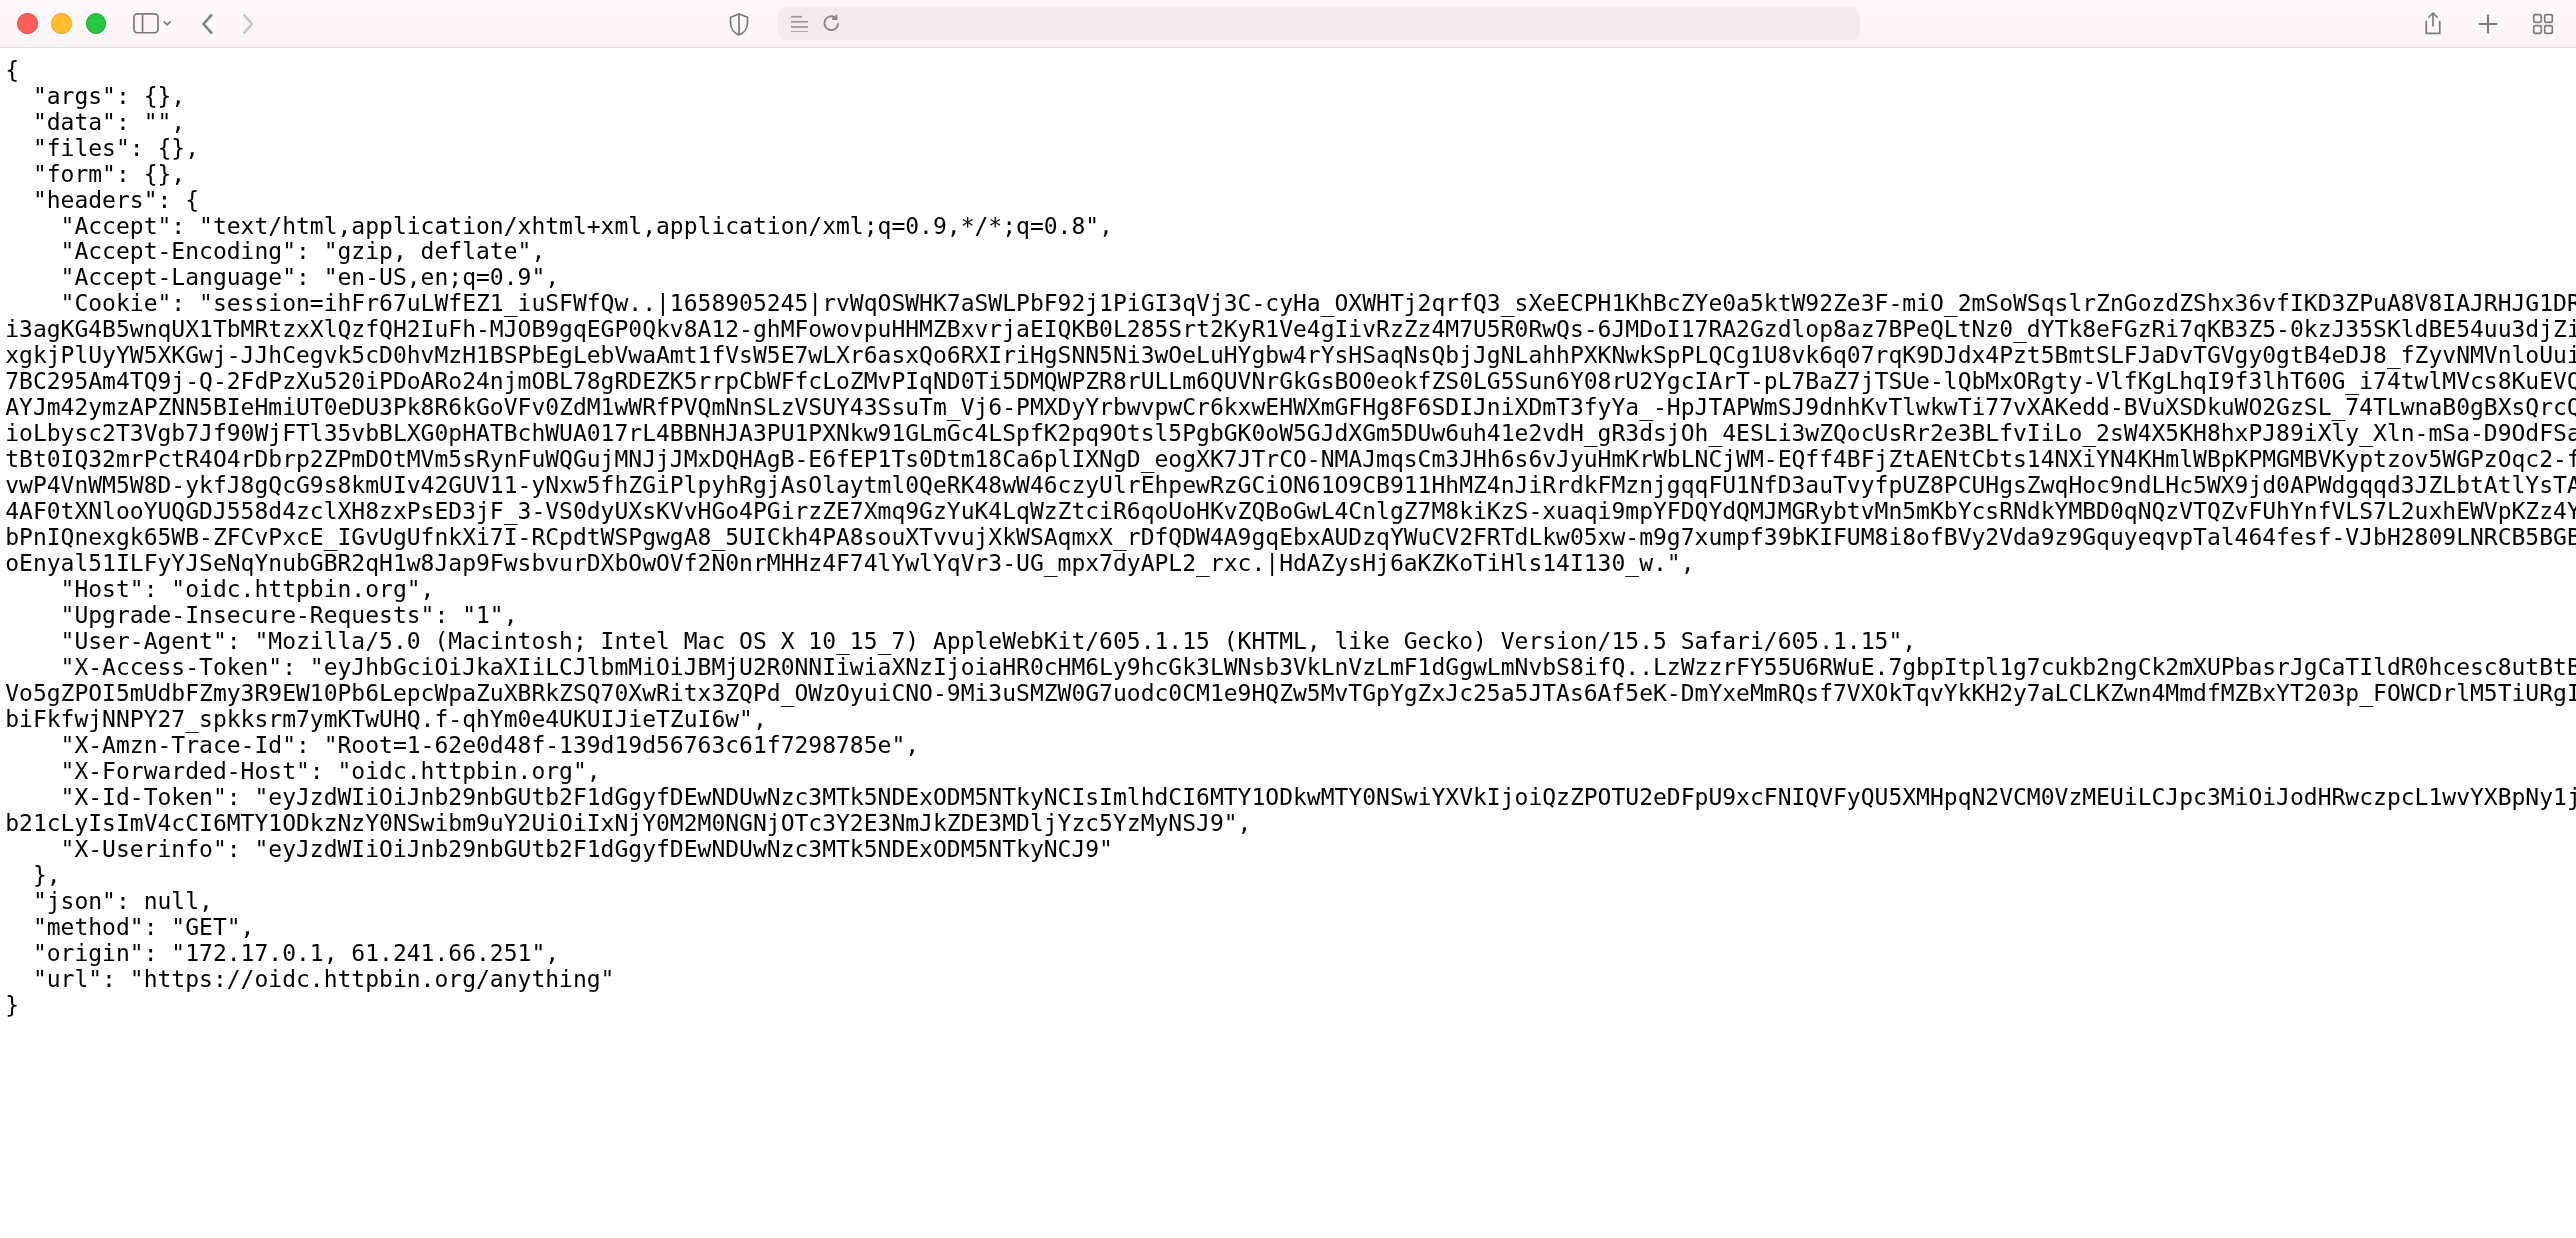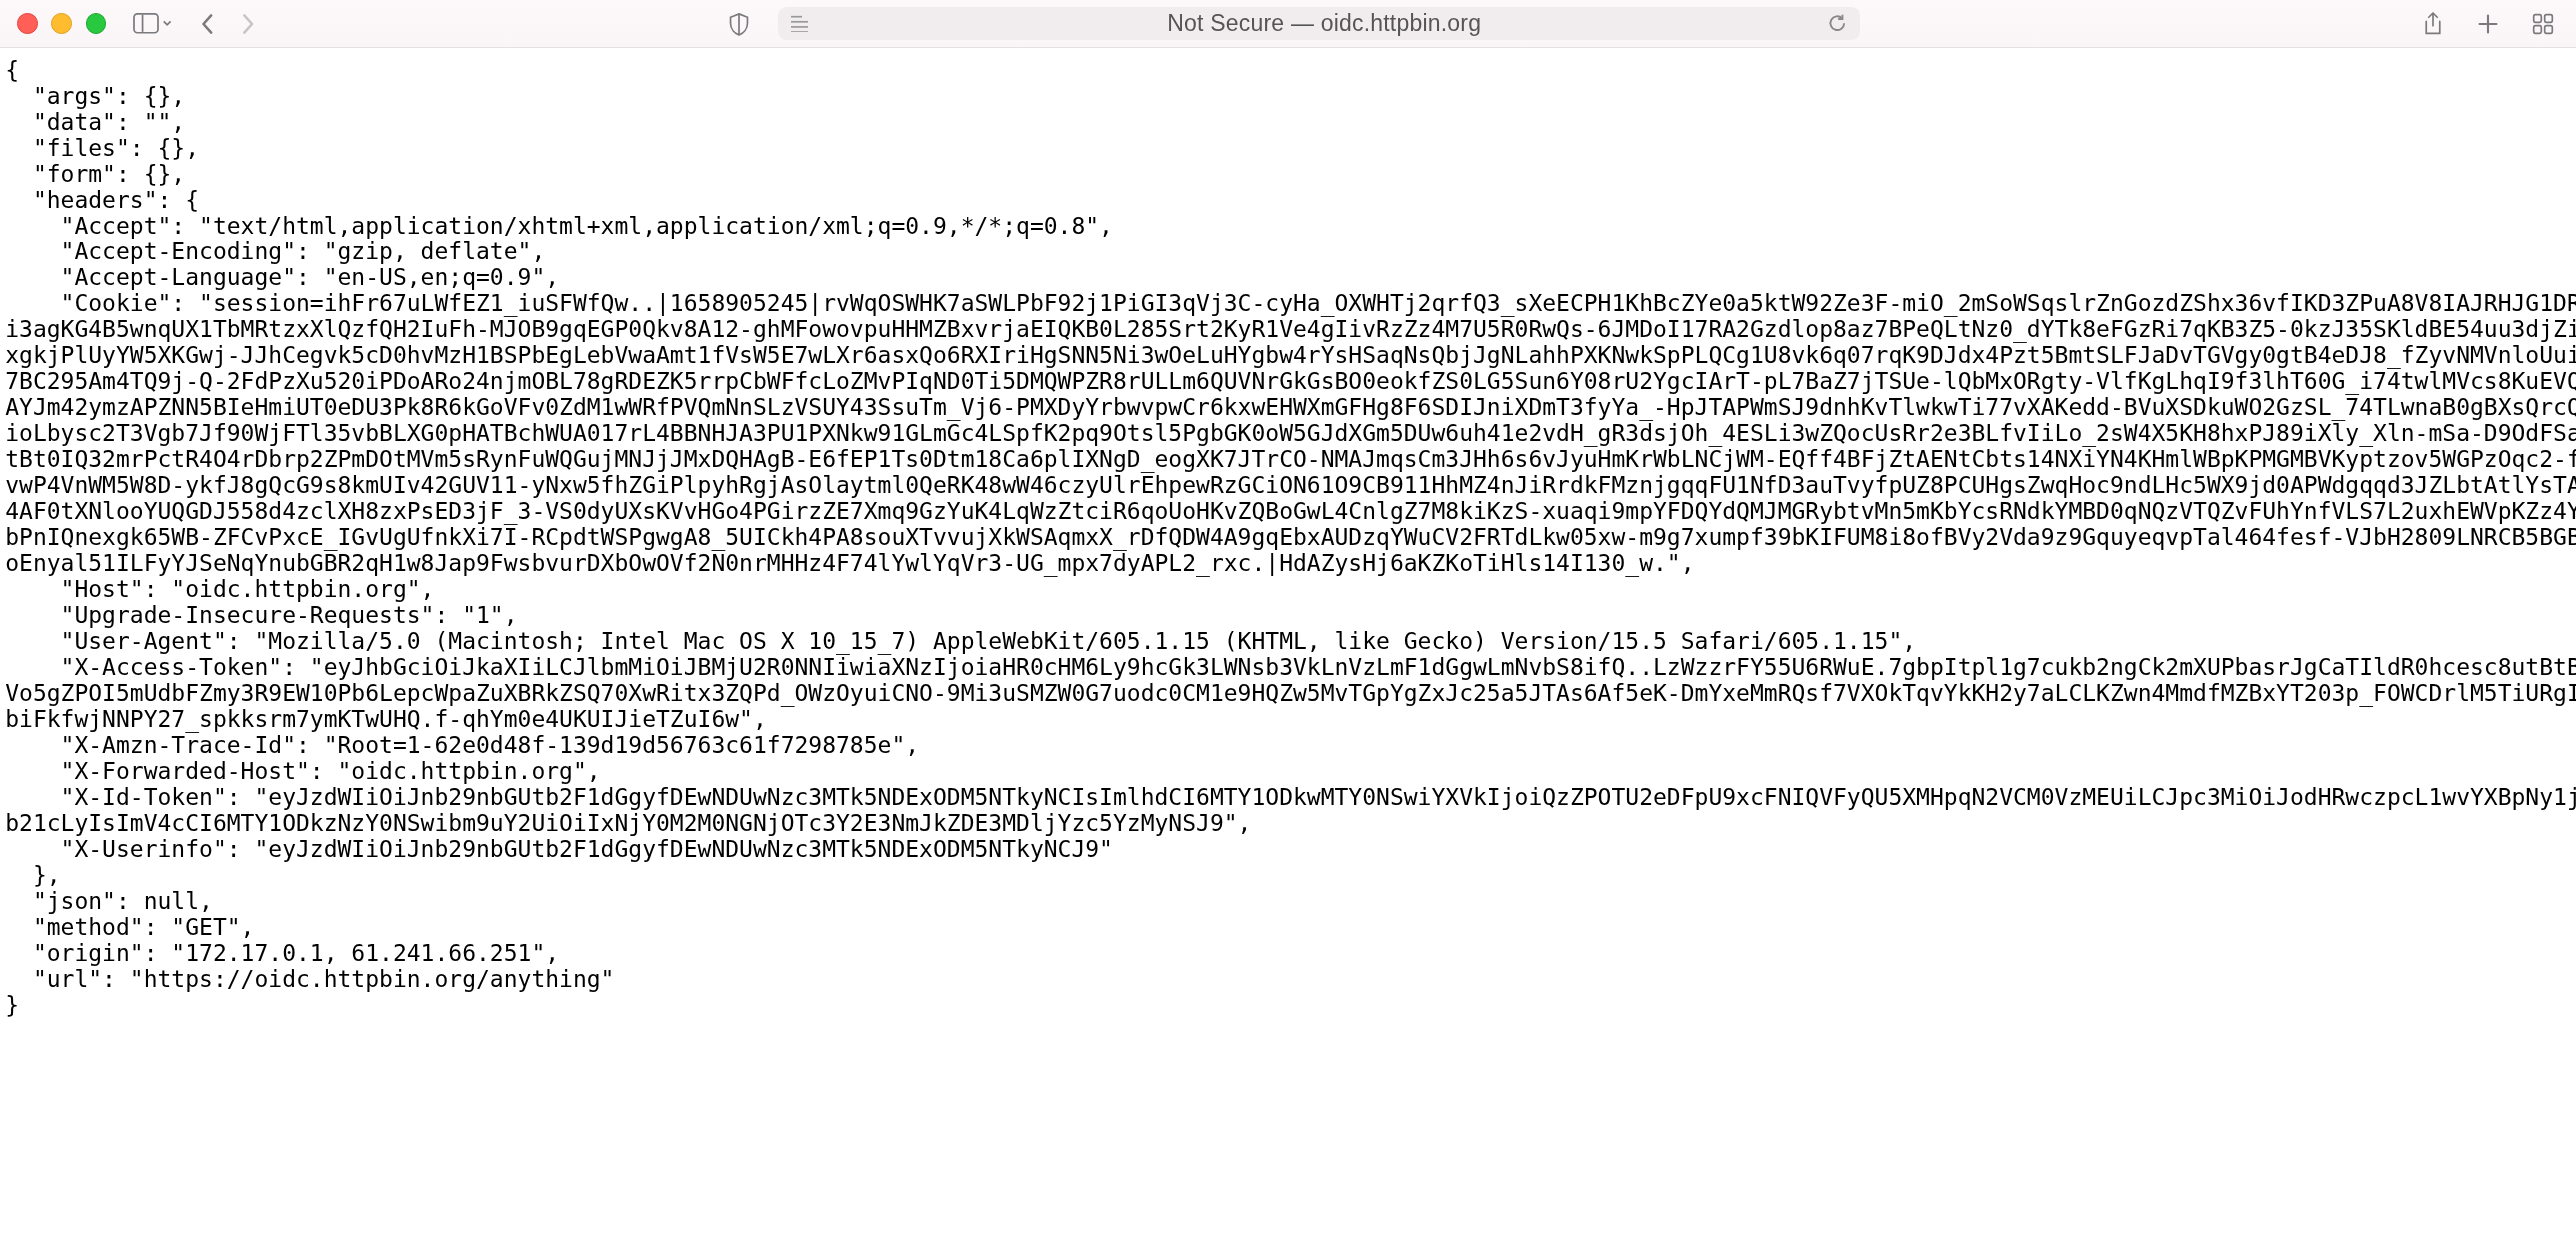--- a/index.html
+++ b/index.html
@@ -132,21 +132,20 @@
 
   <div class="address-bar">
     <span class="reader-icon">
       <svg width="19" height="17" viewBox="0 0 22 20">
         <line x1="1" y1="2" x2="14" y2="2" stroke="#999" stroke-width="2"></line>
         <line x1="1" y1="8" x2="21" y2="8" stroke="#999" stroke-width="2"></line>
         <line x1="1" y1="14" x2="21" y2="14" stroke="#999" stroke-width="2"></line>
         <line x1="1" y1="20" x2="21" y2="20" stroke="#999" stroke-width="2"></line>
       </svg>
     </span>
-    <span class="address-text">Not Secure — oidc.httpbin.org</span>
     <span class="reload-icon">
       <svg width="20.6" height="20.6" viewBox="0 0 24 24">
         <path d="M20 12 A8 8 0 1 1 17.5 6" fill="none" stroke="#888" stroke-width="2.2"></path>
         <path d="M18 2 L18 7 L13 7" fill="none" stroke="#888" stroke-width="2.2"></path>
       </svg>
     </span>
   </div>
 
   <div class="toolbar-right">
     <div class="toolbar-btn">

